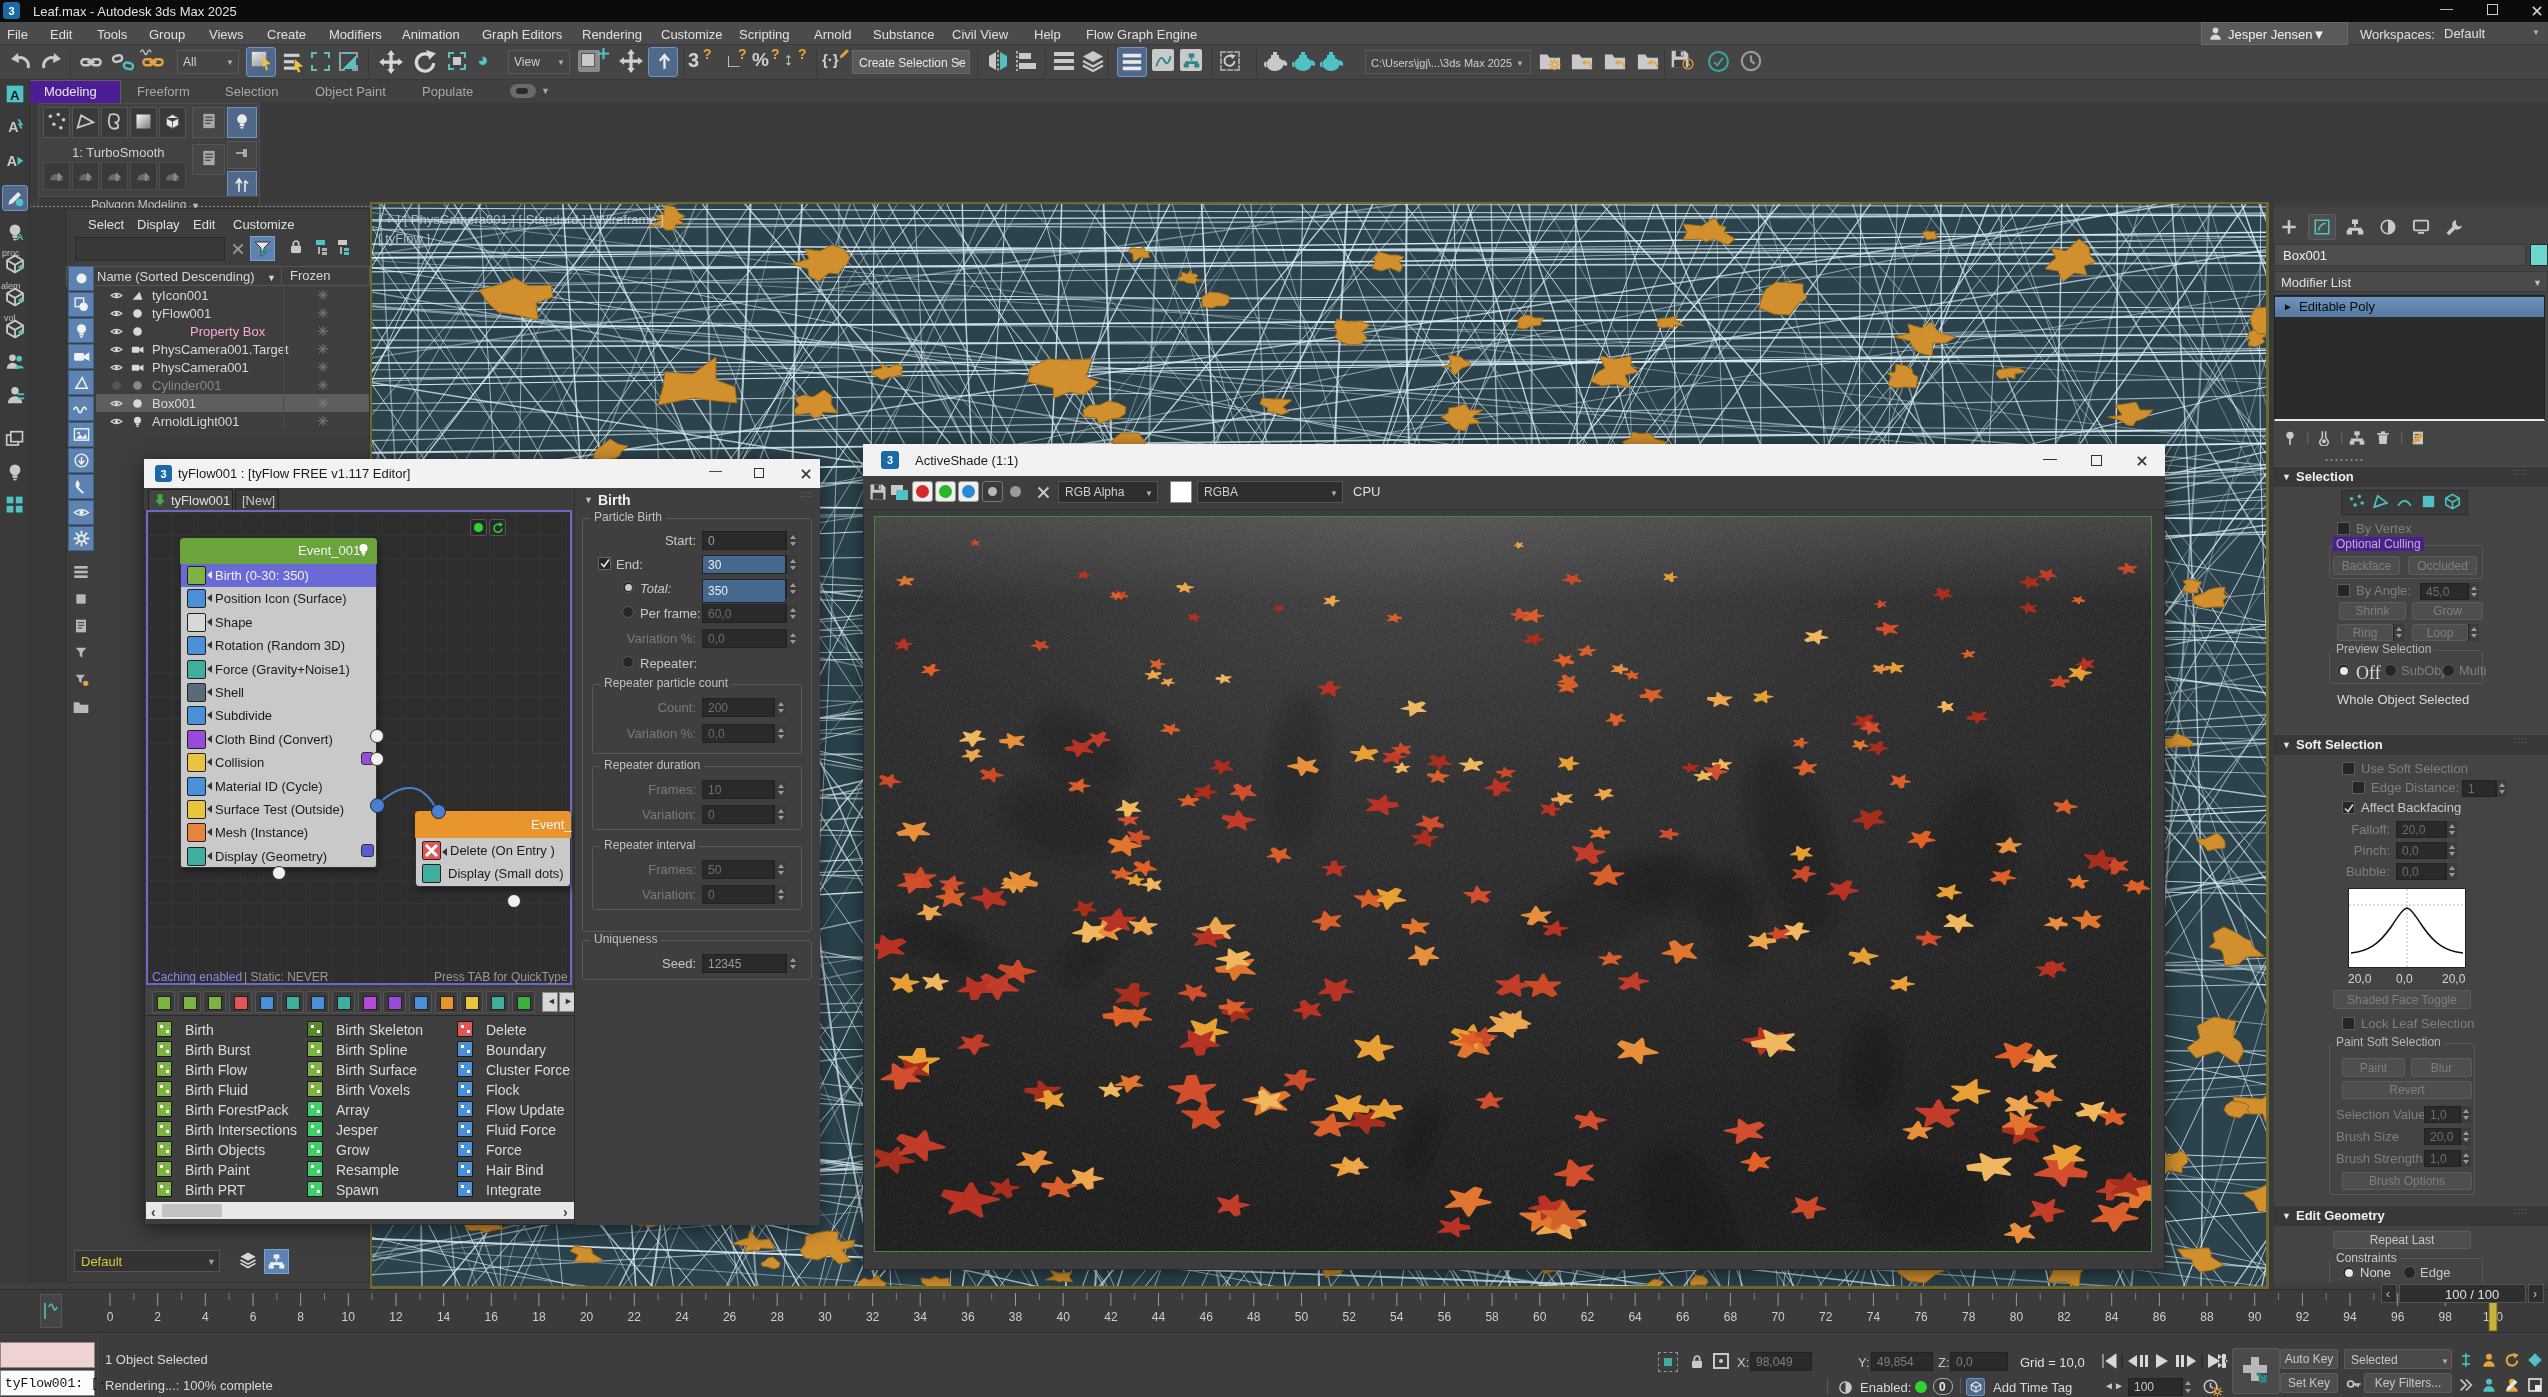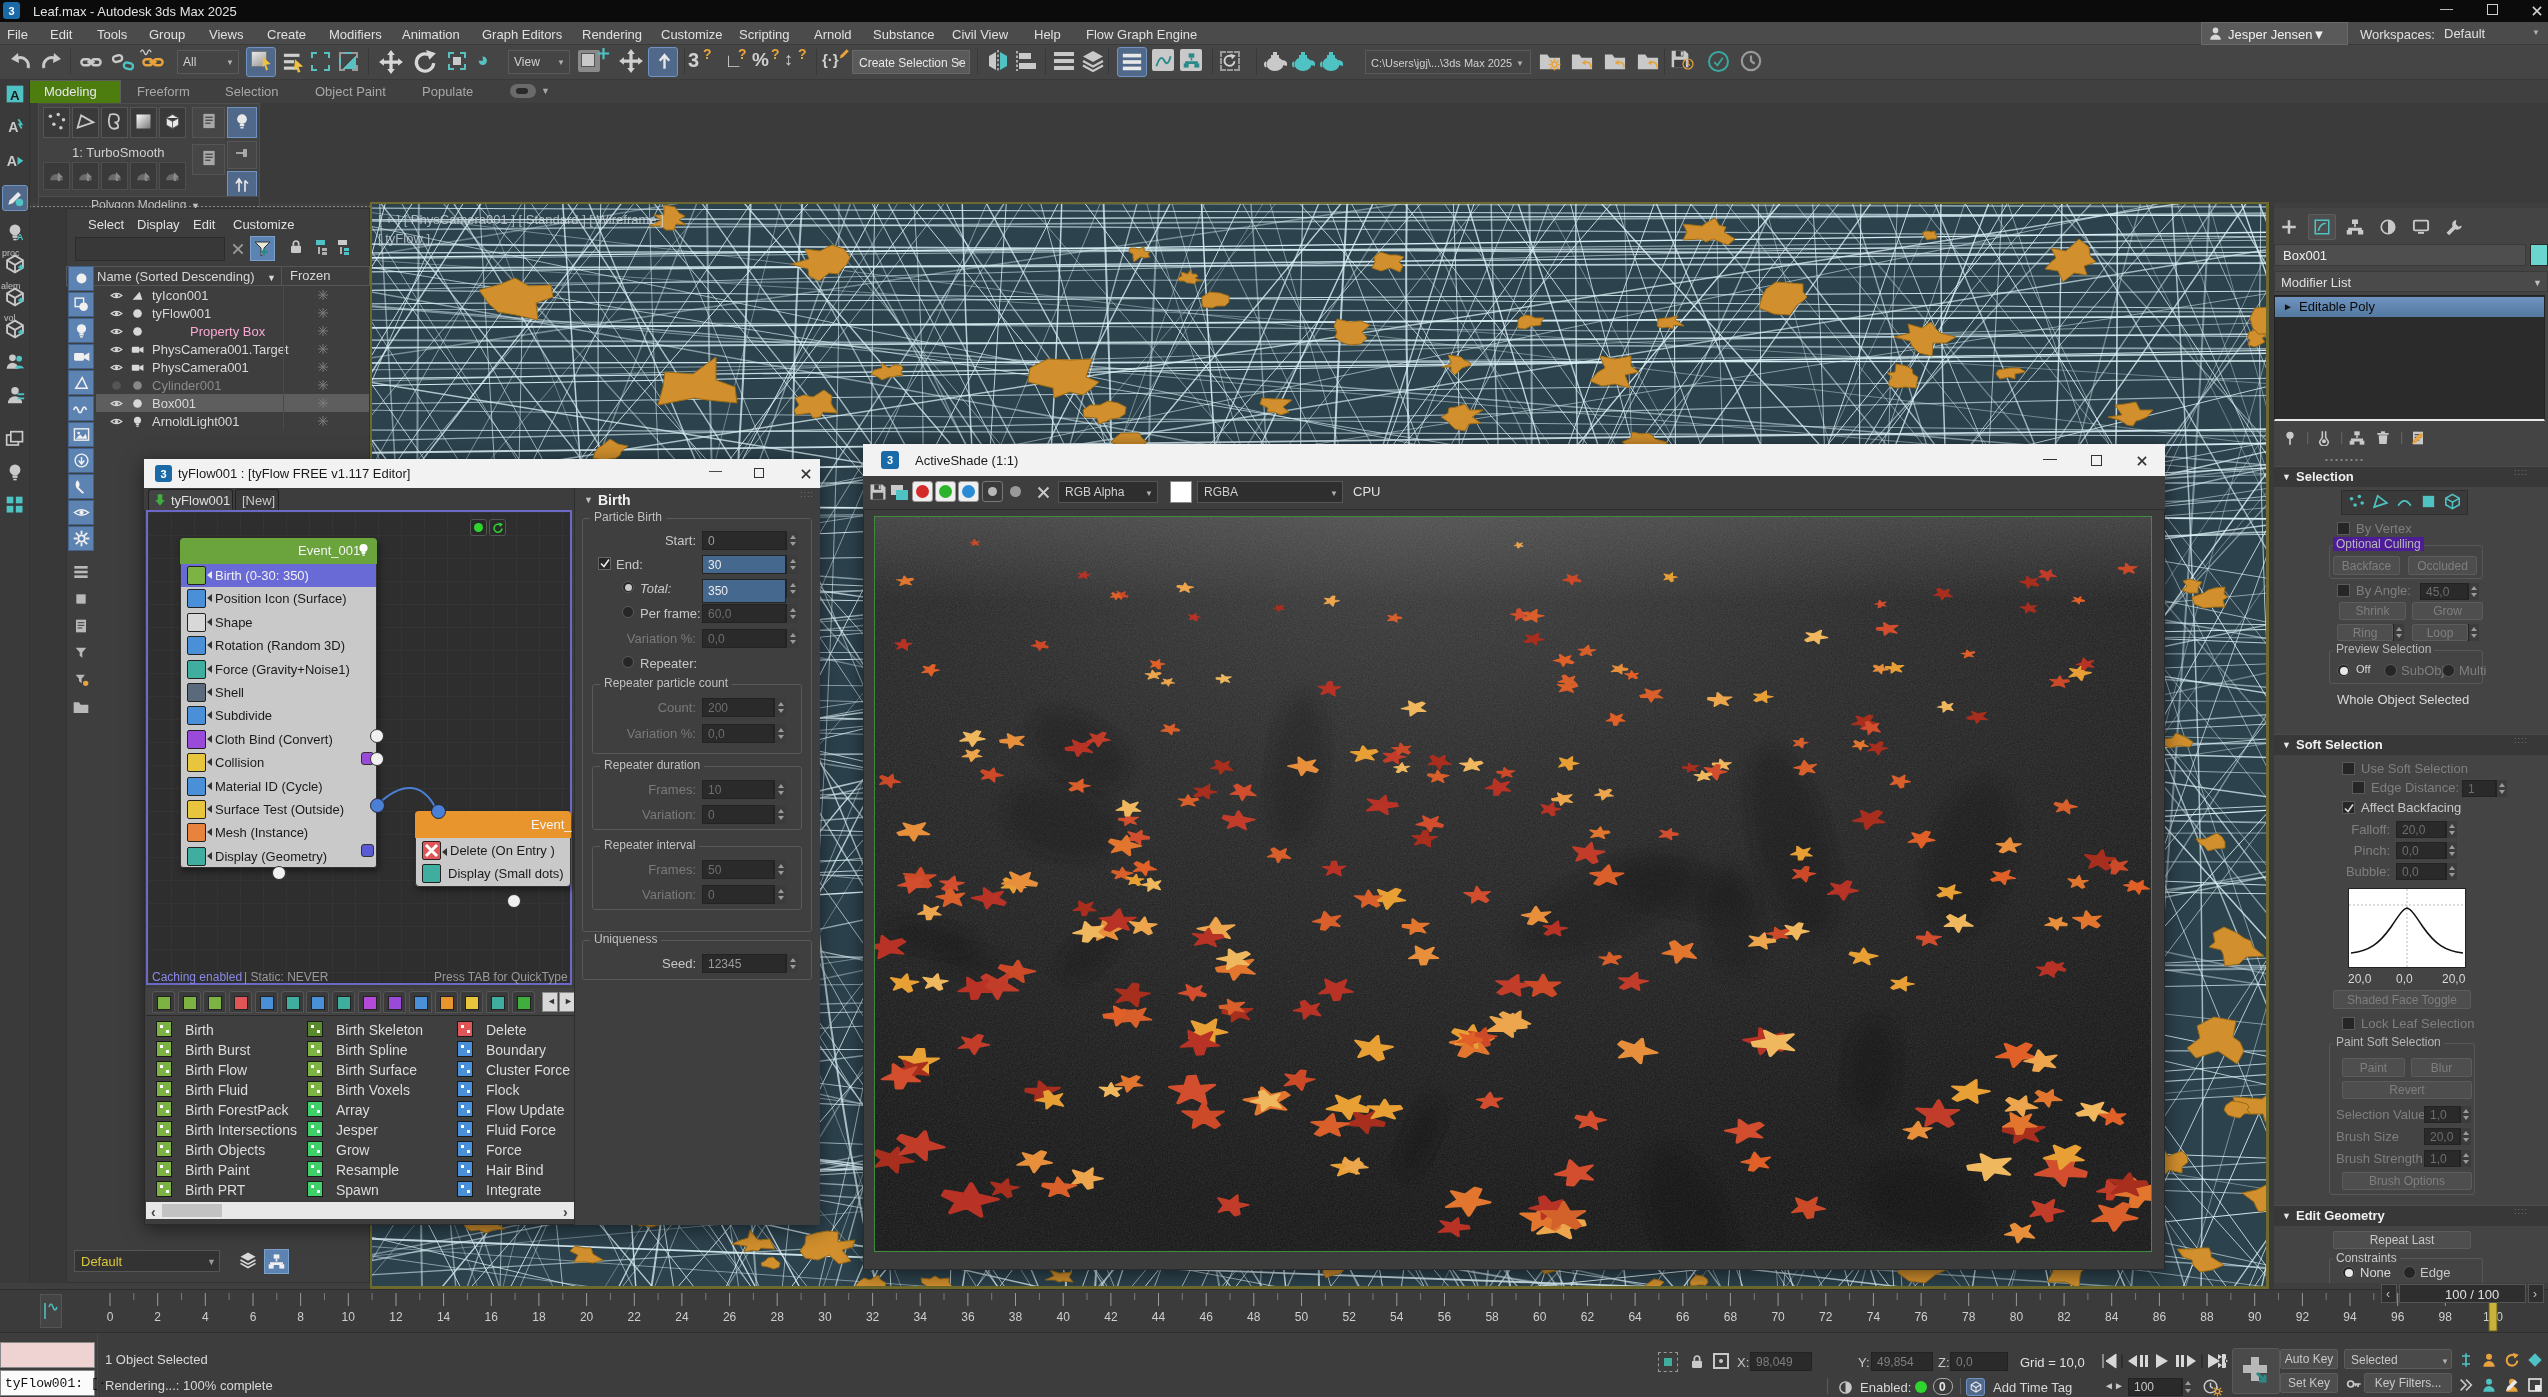--- a/index.html
+++ b/index.html
@@ -277,21 +277,21 @@
   </svg>
 <div class="a" style="left:1708px;top:51px;width:21px;height:21px;border:2px solid #3aa8a0;border-radius:50%"></div>
 <svg class="a" style="left:1712px;top:55px" width="13" height="13" viewBox="0 0 24 24">
     <path d="M4 13 L10 19 L20 5" fill="none" stroke="#3aa8a0" stroke-width="3.2"></path>
   </svg>
 <svg class="a" style="left:1740px;top:50px" width="22" height="22" viewBox="0 0 24 24">
     <circle cx="12" cy="12" r="10" fill="none" stroke="#9a9a9a" stroke-width="2.4"></circle>
     <path d="M12 6 V12 L16 15" fill="none" stroke="#9a9a9a" stroke-width="2.4"></path>
   </svg>
 <div class="a" style="left:0px;top:80px;width:2548px;height:23px;background:#404040"></div>
-<div class="a" style="left:21px;top:80px;width:100px;height:23px;background:#4d7c0f;border:1px solid #5e5e5e;border-bottom:none">
+<div class="a" style="left:21px;top:80px;width:100px;height:23px;background:#4c1d95;border:1px solid #5e5e5e;border-bottom:none">
     <div class="a" style="left:22px;top:3px;font-size:13px;color:#e8e8e8;white-space:nowrap;">Modeling</div>
   </div>
 <div class="a" style="left:137px;top:84px;font-size:13px;color:#a8a8a8;white-space:nowrap;">Freeform</div>
 <div class="a" style="left:225px;top:84px;font-size:13px;color:#a8a8a8;white-space:nowrap;">Selection</div>
 <div class="a" style="left:315px;top:84px;font-size:13px;color:#a8a8a8;white-space:nowrap;">Object Paint</div>
 <div class="a" style="left:422px;top:84px;font-size:13px;color:#a8a8a8;white-space:nowrap;">Populate</div>
 <div class="a" style="left:510px;top:84px;width:26px;height:14px;background:#6a6a6a;border-radius:7px">
     <div class="a" style="left:6px;top:4px;width:12px;height:6px;background:#2a2a2a;border-radius:3px"></div>
   </div>
 <div class="a" style="left:541px;top:86px;font-size:9px;color:#a8a8a8;white-space:nowrap;">▼</div>
@@ -2113,21 +2113,21 @@
   </div>
 <div class="a btn" style="left:2412px;top:624px;width:56px;height:17px;">Loop</div>
 <div class="a spin" style="left:2468px;top:624px;width:11px;height:17px;">
     <i class="u"></i>
     <i class="d"></i>
   </div>
 <div class="a grp" style="left:2329px;top:650px;width:154px;height:34px;"></div>
 <div class="a" style="left:2333px;top:642px;font-size:12px;color:#b8b8b8;white-space:nowrap;background:#444;padding:0 3px">Preview Selection</div>
 <div class="a rad" style="left:2337px;top:664px;width:13px;height:13px;"></div>
 <div class="a" style="left:2340px;top:667px;width:8px;height:8px;background:#e8e8e8;border-radius:50%"></div>
-<div class="a" style="left:2356px;top:663px;font-size:11px;color:#d8d8d8;white-space:nowrap;">Off</div>
+<div class="a" style="left:2356px;top:663px;font-size:18px;color:#d8d8d8;white-space:nowrap;font-family:Liberation Serif, serif;">Off</div>
 <div class="a rad" style="left:2384px;top:664px;width:13px;height:13px;"></div>
 <div class="a" style="left:2401px;top:663px;font-size:13px;color:#7f7f7f;white-space:nowrap;">SubObj</div>
 <div class="a rad" style="left:2442px;top:664px;width:13px;height:13px;"></div>
 <div class="a" style="left:2459px;top:663px;font-size:13px;color:#7f7f7f;white-space:nowrap;">Multi</div>
 <div class="a" style="left:2337px;top:692px;font-size:13px;color:#d8d8d8;white-space:nowrap;">Whole Object Selected</div>
 <div class="a roll" style="left:2274px;top:734px;width:274px;height:21px;"></div>
 <div class="a" style="left:2282px;top:740px;font-size:9px;color:#e8e8e8;white-space:nowrap;">▼</div>
 <div class="a" style="left:2296px;top:737px;font-size:13px;color:#f0f0f0;white-space:nowrap;font-weight:bold">Soft Selection</div>
 <div class="a" style="left:2514px;top:735px;font-size:9px;color:#777;white-space:nowrap;letter-spacing:1px">::::</div>
 <div class="a cb" style="left:2342px;top:762px;width:13px;height:13px;"></div>

